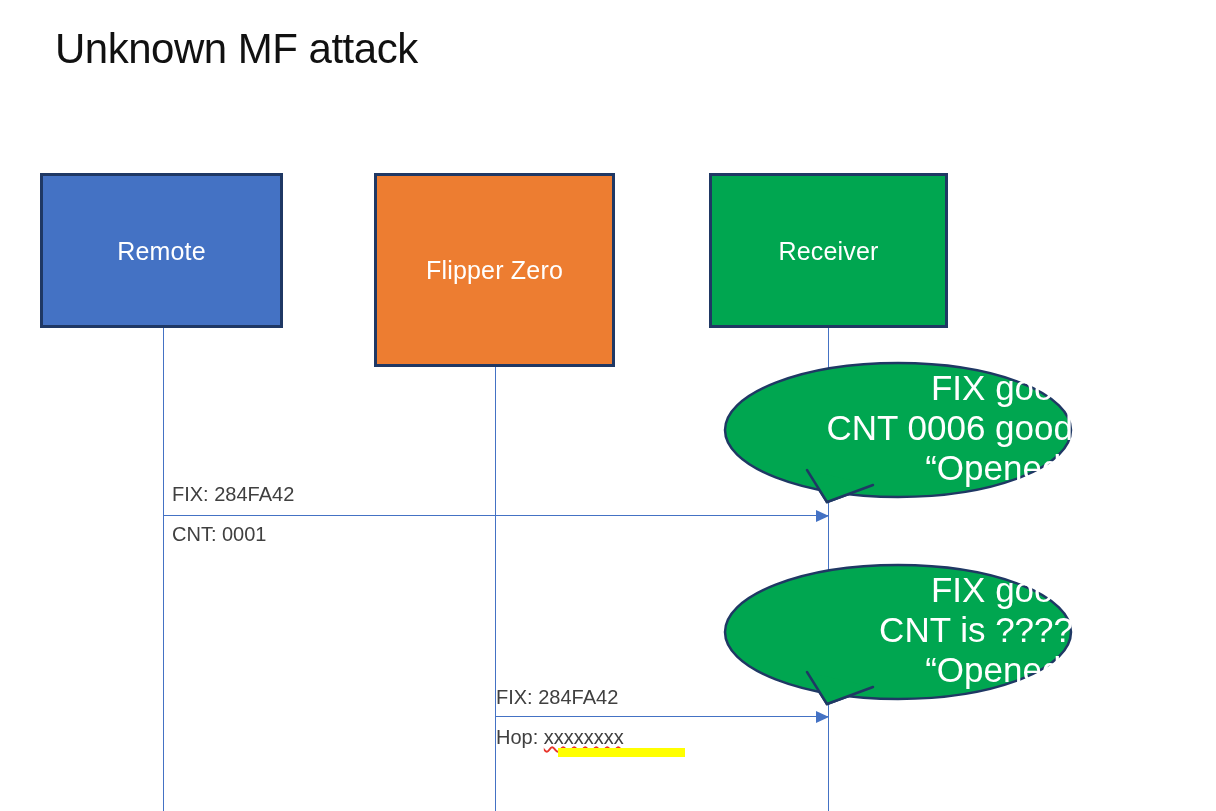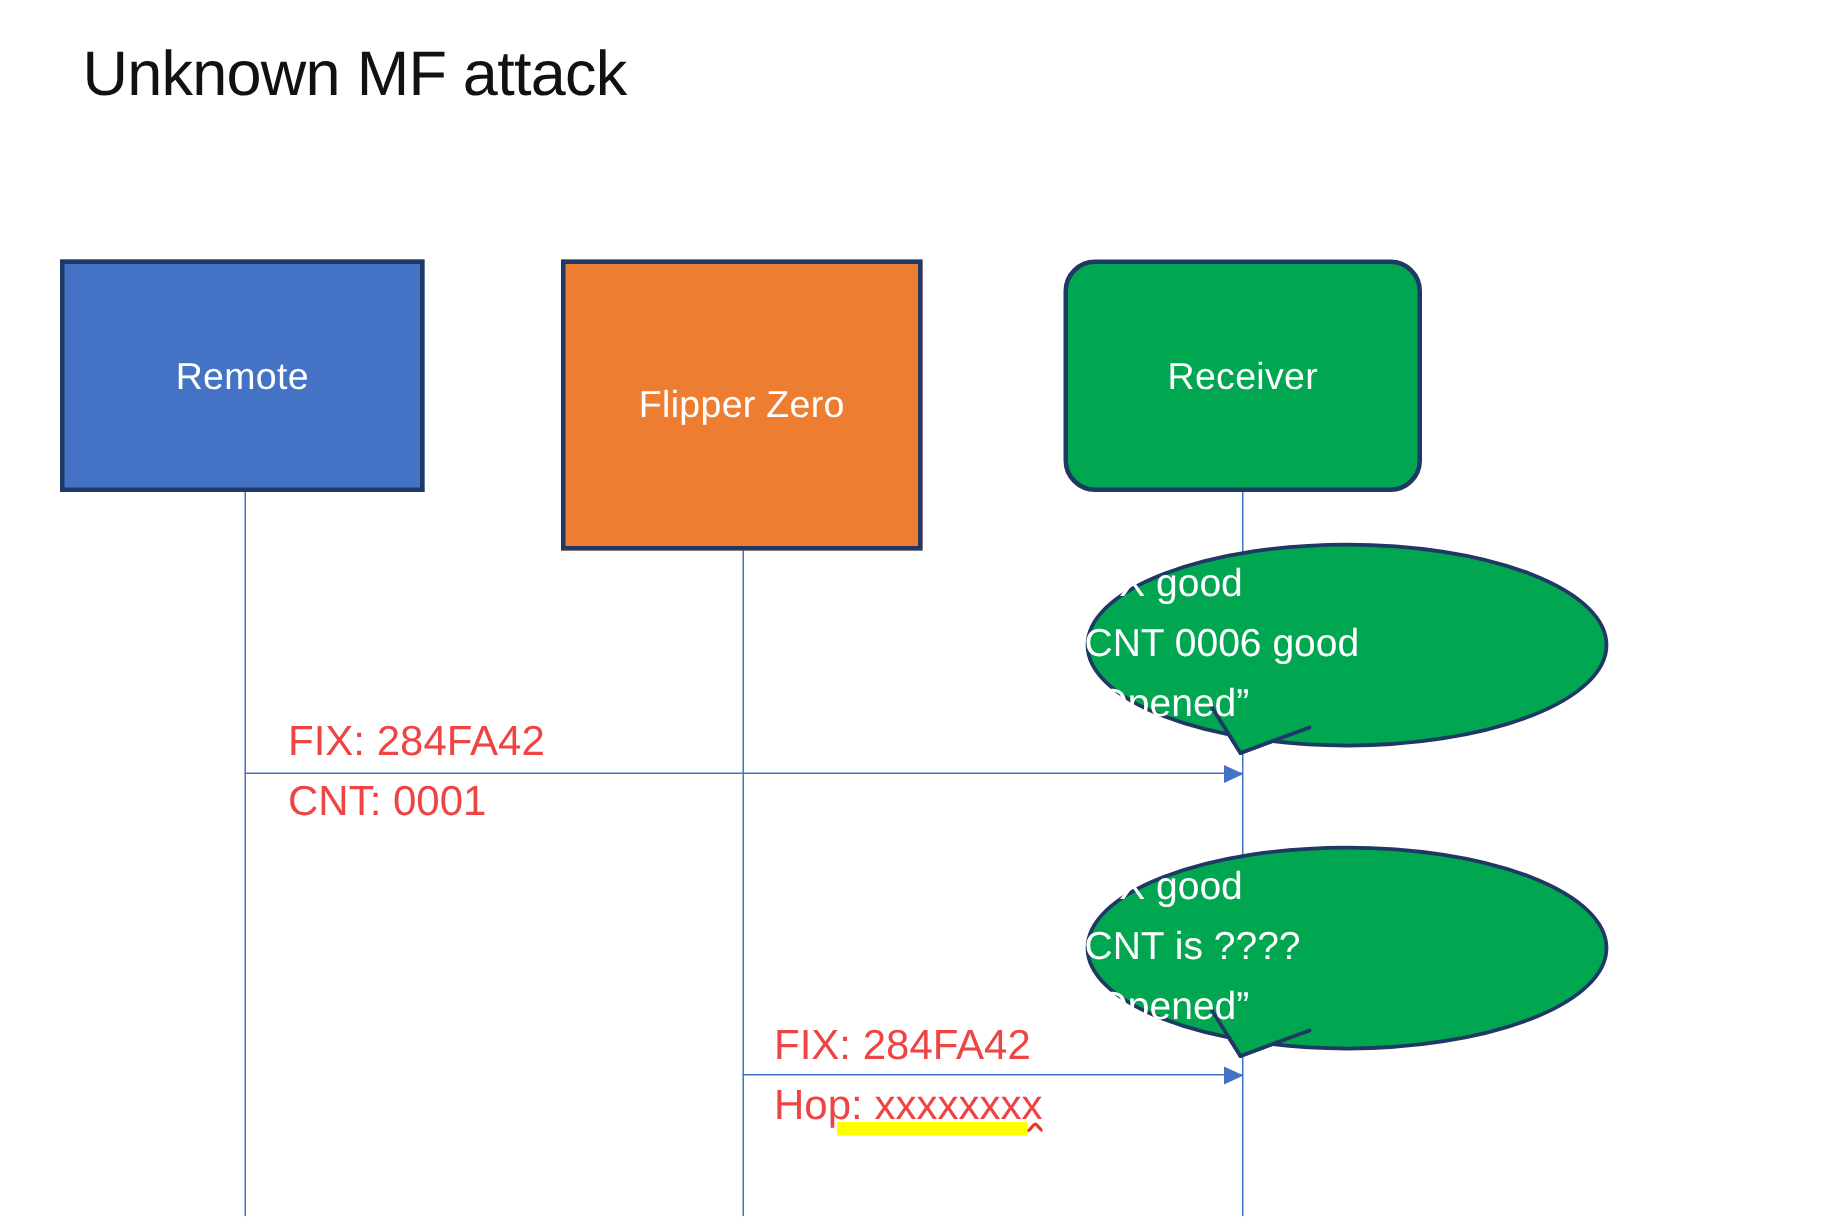--- a/index.html
+++ b/index.html
@@ -78,25 +78,24 @@
     width: 0;
     height: 0;
     border-top: 6px solid transparent;
     border-bottom: 6px solid transparent;
     border-left: 13px solid #4472C4;
   }
 
   
   .msg-text {
     position: absolute;
-    font-size: 28px;
+    font-size: 20px;
     line-height: 40px;
-    color: #ef4444;
+    color: #404040;
     white-space: nowrap;
-    margin-left: 20px;
   }
   .msg-text .line { display: block; }
   .hl {
     background: #FFFF00;
     padding: 0 1px;
   }
   .sq {
     text-decoration: underline;
     text-decoration-style: wavy;
     text-decoration-color: #E8342A;
@@ -117,23 +116,23 @@
     position: absolute;
     left: 0;
     top: 0;
     overflow: visible;
   }
   .callout-text {
     position: absolute;
     left: 0;
     top: 0;
     width: 100%;
-    text-align: left;
+    text-align: right;
     color: #ffffff;
-    font-size: 26px;
+    font-size: 35px;
     line-height: 40px;
     pointer-events: none;
   }
   .callout-text .line { display: block; }
 </style>
 </head>
 <body>
 
 <div id="slide">
 
@@ -144,21 +143,21 @@
   <div class="lifeline" style="left:828px; top:328px; height:483px;"></div>
 
   <div class="actor-box" style="left:40px; top:173px; width:243px; height:155px; background:#4472C4;">
     <span class="actor-label">Remote</span>
   </div>
 
   <div class="actor-box" style="left:374px; top:173px; width:241px; height:194px; background:#ED7D31;">
     <span class="actor-label">Flipper Zero</span>
   </div>
 
-  <div class="actor-box" style="left:709px; top:173px; width:239px; height:155px; background:#00A650;border-radius:21px;">
+  <div class="actor-box" style="left:709px; top:173px; width:239px; height:155px; background:#00A650;">
     <span class="actor-label">Receiver</span>
   </div>
 
   <div class="msg-arrow" style="left:163px; top:515px; width:665px;">
     <span class="shaft"></span>
     <span class="head"></span>
   </div>
 
   <div class="msg-text" style="left:172px; top:474px;">
     <span class="line"><span>FIX: </span><span>284FA42</span></span>

